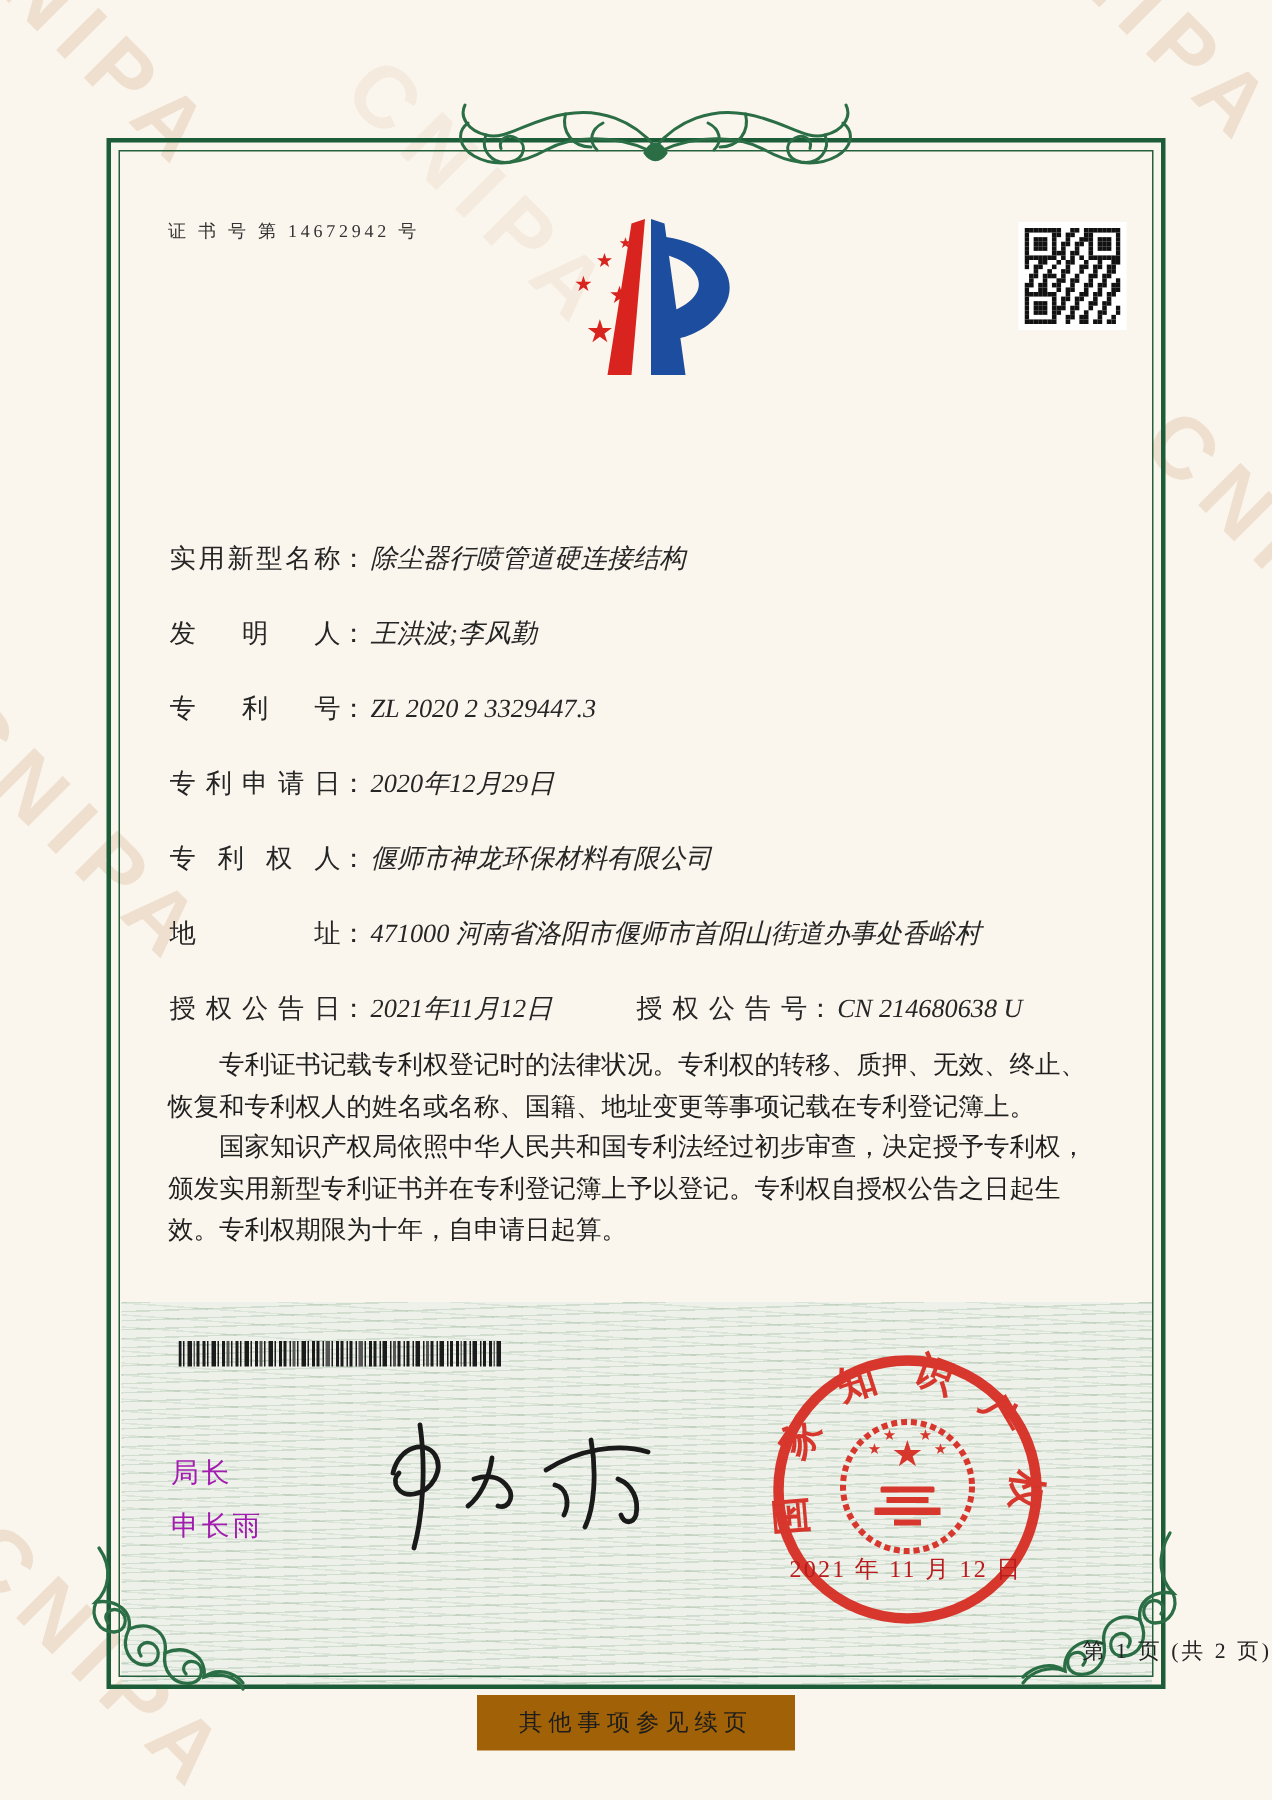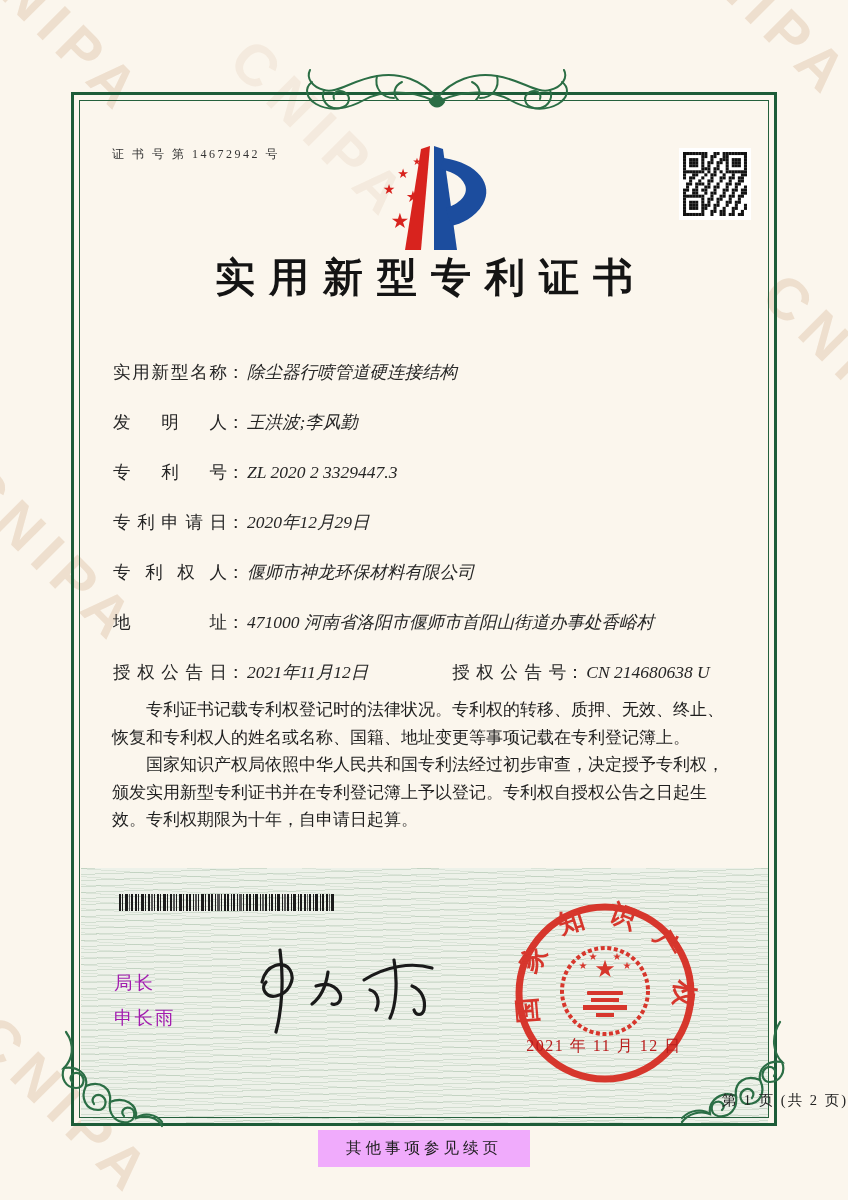--- a/index.html
+++ b/index.html
@@ -36,41 +36,41 @@
         background:#fff; padding:4px; }
   .title { position:absolute; z-index:4; left:0; top:250px; width:848px; text-align:center;
         font-size:40px; font-weight:700; color:#141414; letter-spacing:14px; padding-left:14px; }
 
   
   .fields { position:absolute; z-index:4; left:113px; top:360px; width:640px; font-size:17.5px; color:#262626; }
   .frow { display:flex; height:22px; margin-bottom:28px; align-items:baseline; }
   .flabel { display:inline-block; width:114px; text-align:justify; text-align-last:justify; }
   .fcolon { display:inline-block; width:20px; }
   .fvalue { white-space:nowrap;font-style:italic; }
-  .grant-gap { margin-left:84px; }
+  .grant-gap { margin-left:56px; }
 
   
   .body-text { position:absolute; z-index:4; left:112px; top:696px; width:628px;
         font-size:17px; line-height:1.62; color:#1f1f1f; }
   .body-text p { text-indent:2em; }
 
   .barcode { position:absolute; z-index:4; left:119px; top:894px; }
 
   .officer { position:absolute; z-index:4; left:114px; top:966px; font-size:18.5px;
         color:#a21caf; line-height:35px; letter-spacing:2px; }
   .signature { position:absolute; z-index:4; left:236px; top:938px; }
 
   .seal { position:absolute; z-index:4; left:511px; top:899px; width:188px; height:188px; }
   .seal-date { position:absolute; z-index:5; left:506px; top:1036px; width:196px; text-align:center;
         font-size:16px; color:#b91c1c; letter-spacing:1.5px; white-space:nowrap; }
 
   .page-info { position:absolute; z-index:4; left:0; top:1091px; width:848px; text-align:right;
         font-size:14.5px; letter-spacing:2px; color:#222; }
   .cont-note { position:absolute; z-index:4; left:0; top:1130px; width:848px; text-align:center; }
-  .cont-note span { display:inline-block; background:#f0abfc; padding:8px 28px; font-size:15.5px;
+  .cont-note span { display:inline-block; background:#a16207; padding:8px 28px; font-size:15.5px;
         letter-spacing:4px; color:#1c1c1c; }
 </style>
 </head>
 <body>
 
 <div class="page">
 
   <div class="wm" style="left:-58px; top:-10px;">CNIPA</div>
   <div class="wm" style="left:650px; top:-26px;">CNIPA</div>
   <div class="wm light" style="left:208px; top:96px;">CNIPA</div>
@@ -376,21 +376,20 @@
         <rect x="9" y="20" width="1" height="1"></rect>
         <rect x="12" y="20" width="1" height="1"></rect>
         <rect x="13" y="20" width="1" height="1"></rect>
         <rect x="15" y="20" width="1" height="1"></rect>
         <rect x="16" y="20" width="1" height="1"></rect>
         <rect x="18" y="20" width="1" height="1"></rect>
         <rect x="19" y="20" width="1" height="1"></rect>
       </g>
   </svg>
 
-  <div class="title">实用新型专利证书</div>
 
   <div class="fields">
     <div class="frow">
       <span class="flabel">实用新型名称</span>
         <span class="fcolon">：</span>
         <span class="fvalue">除尘器行喷管道硬连接结构</span>
     </div>
     <div class="frow">
       <span class="flabel">发明人</span>
         <span class="fcolon">：</span>

